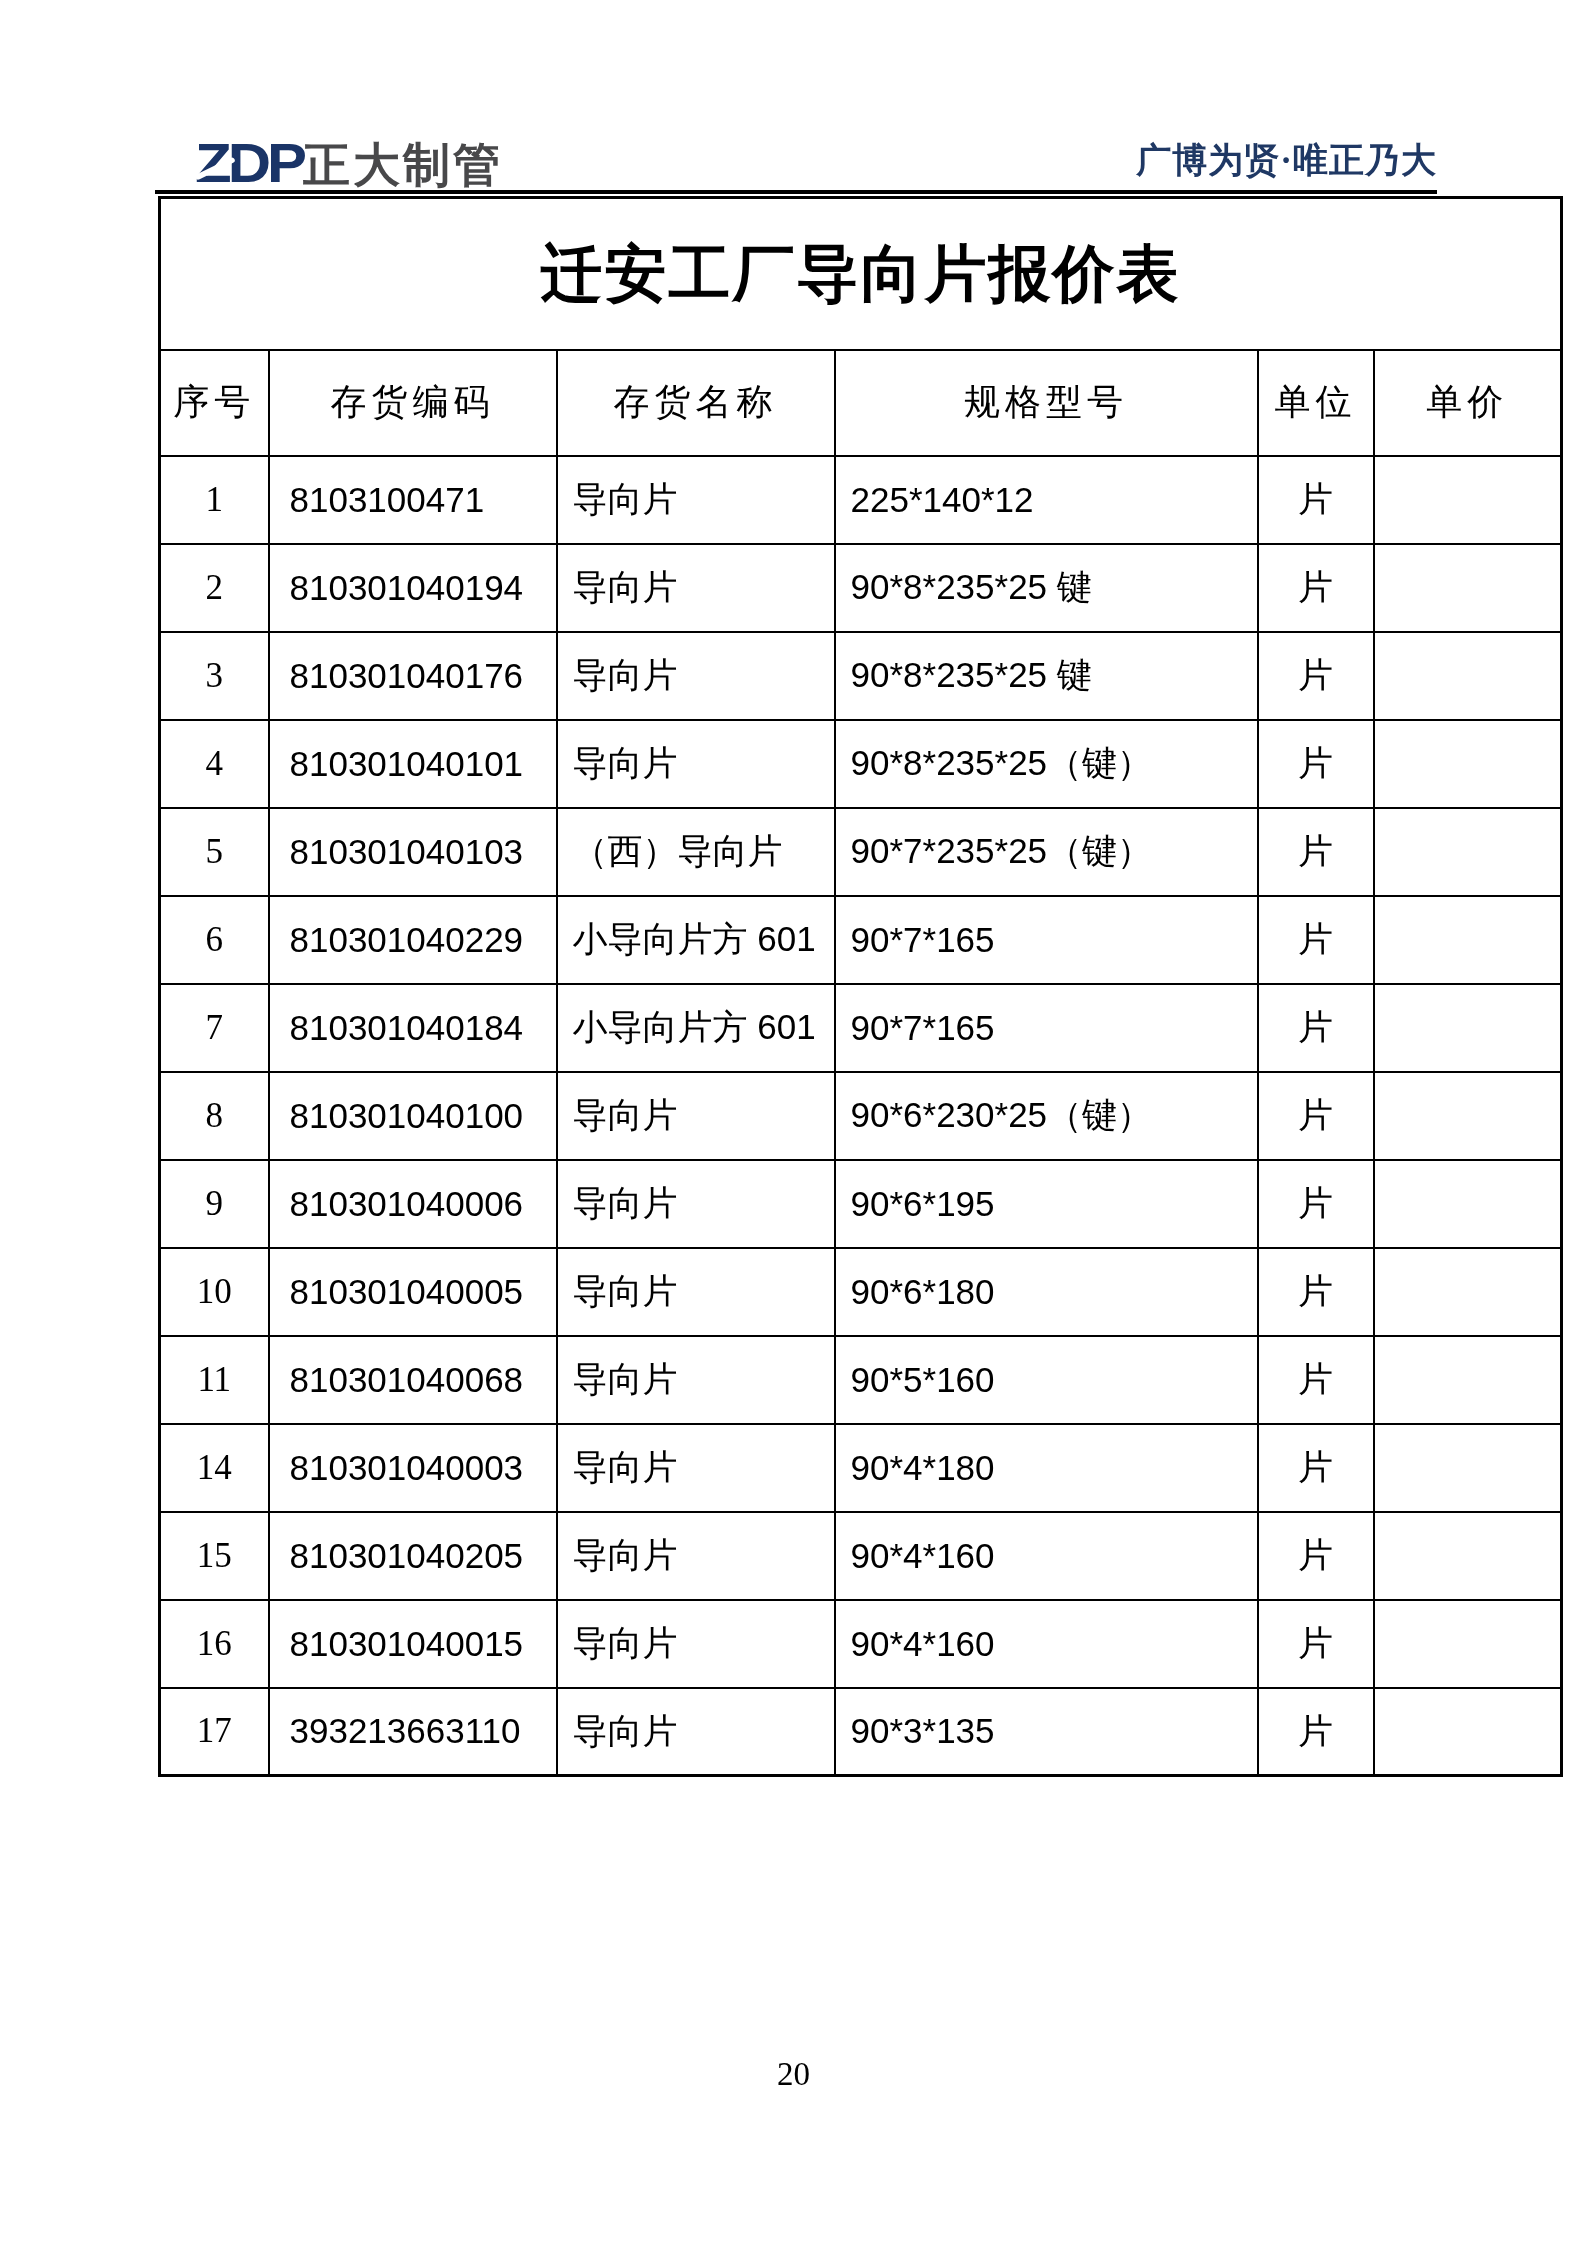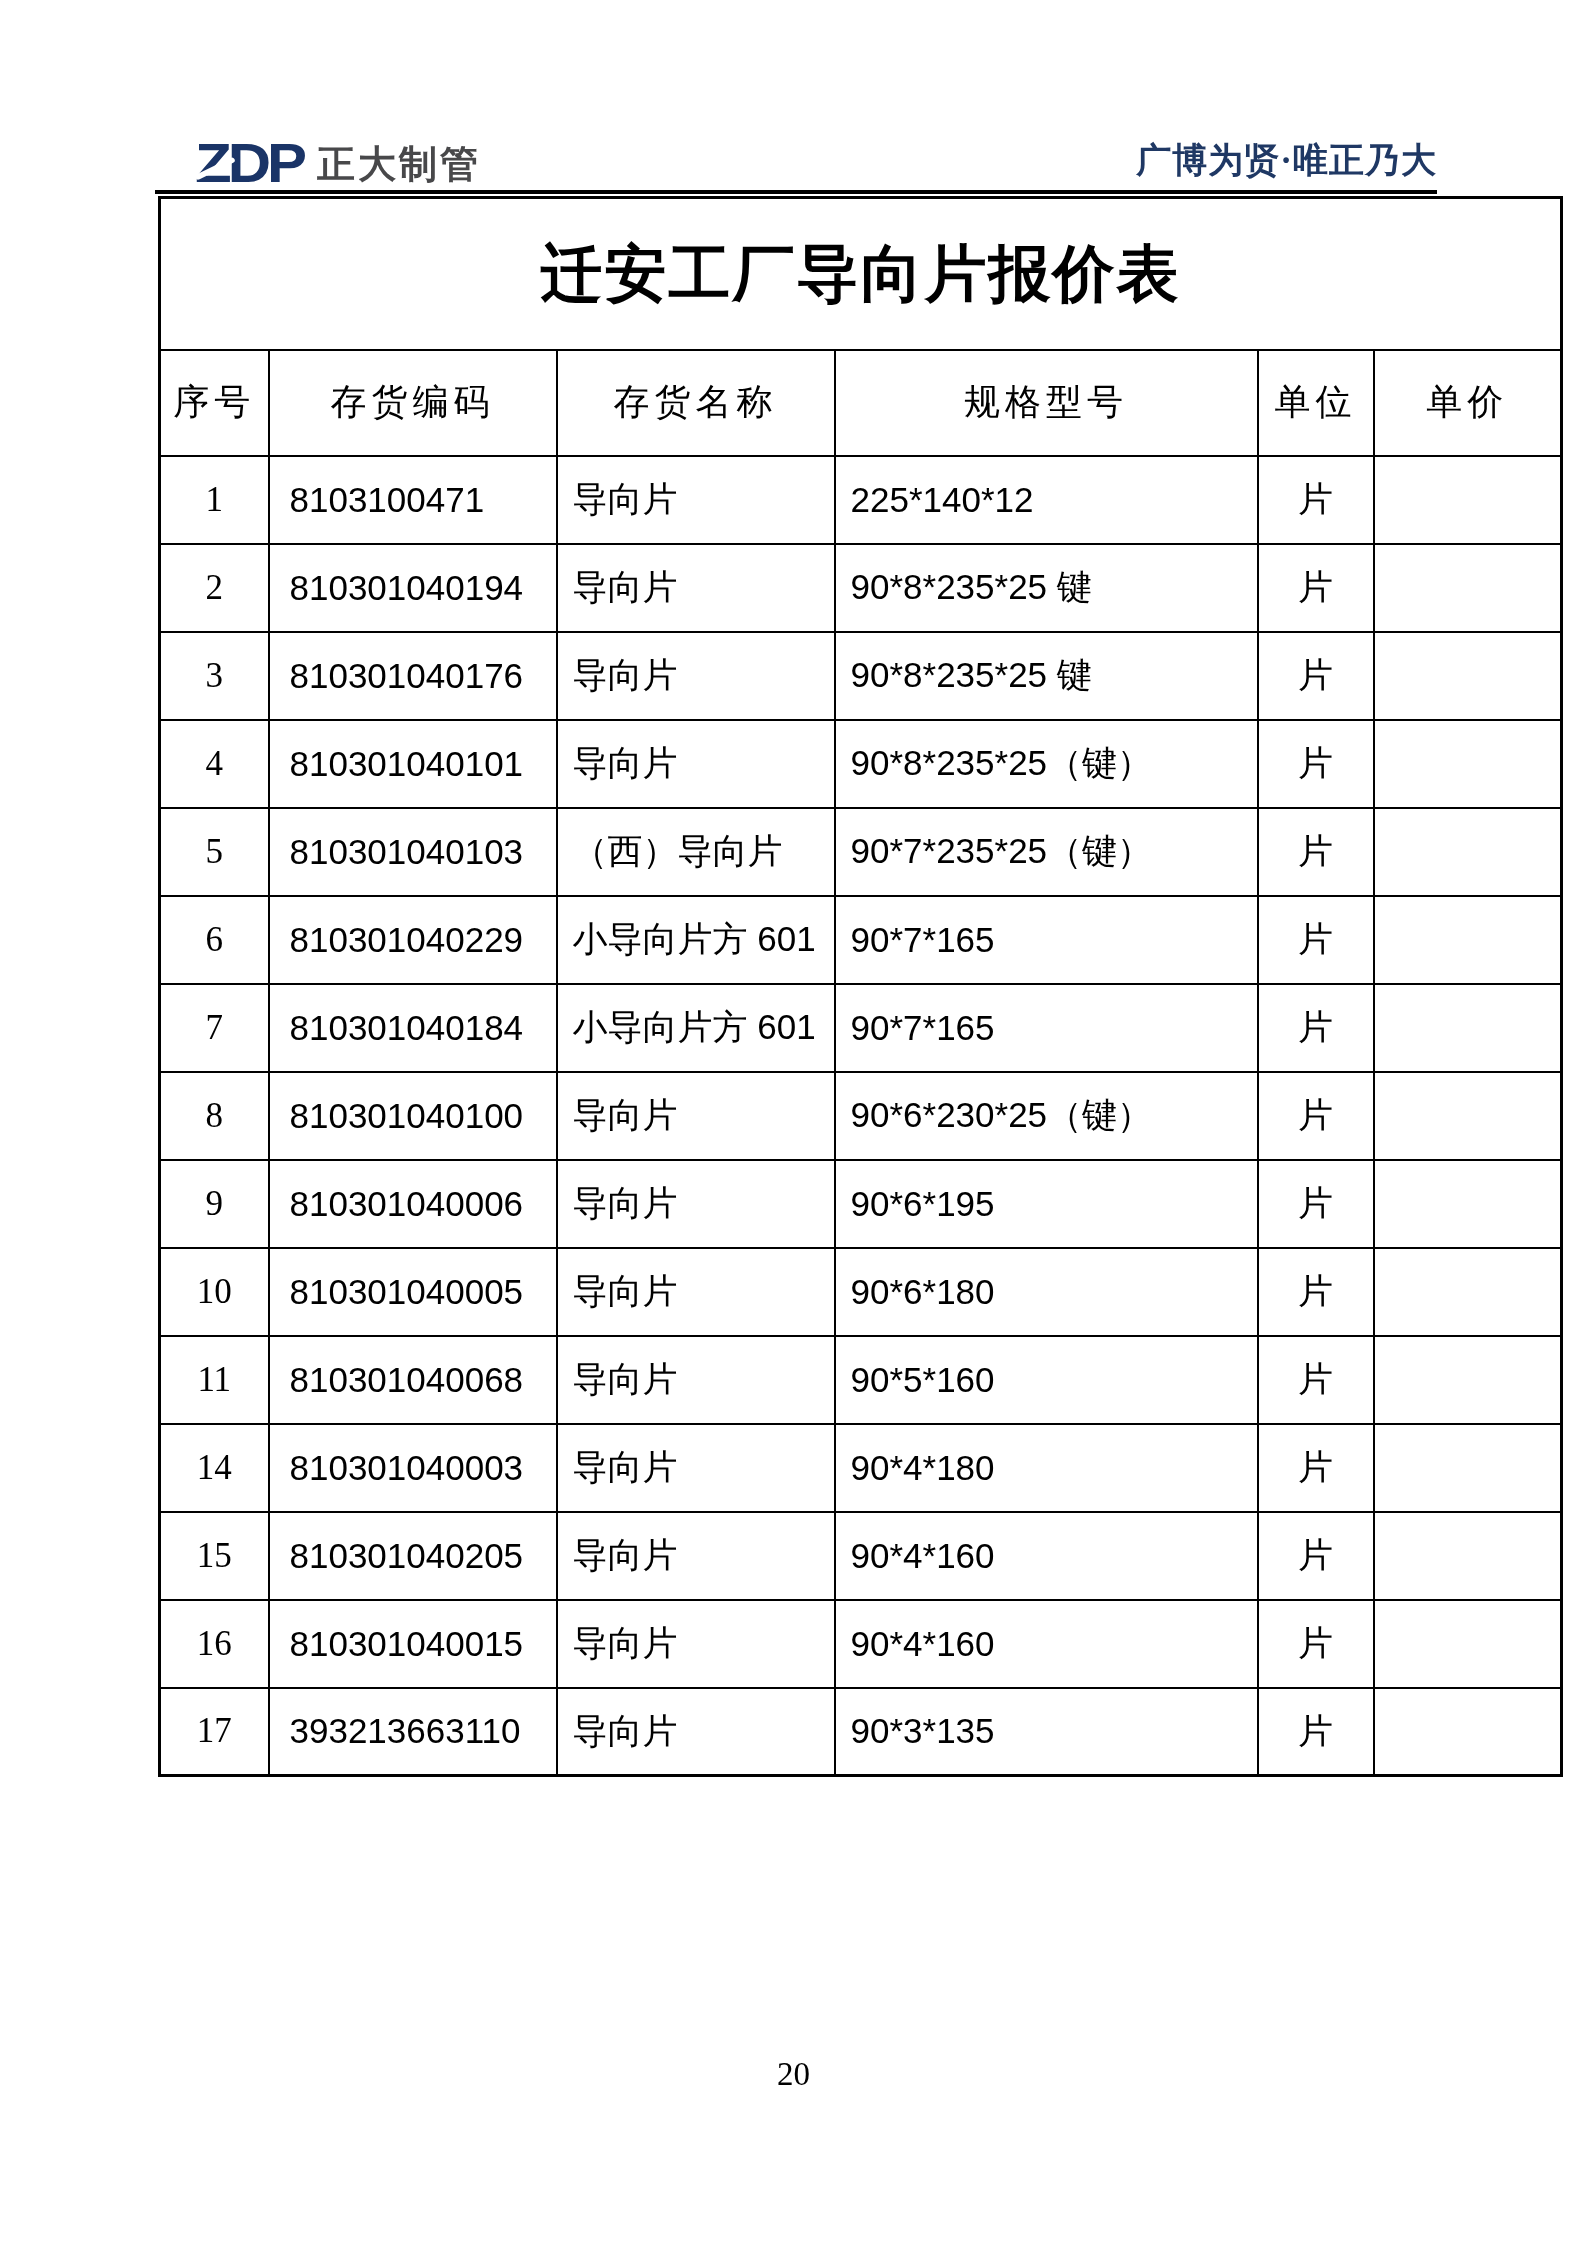--- a/index.html
+++ b/index.html
@@ -22,21 +22,21 @@
     top: 128px;
     width: 1282px;
     height: 62px;
   }
   .logo {
     position: absolute;
     left: 40px;
     bottom: 2px;
     display: flex;
     align-items: flex-end;
-    gap: 14px;
+    gap: 0;
     white-space: nowrap;
   }
   .logo-zdp {
     position: relative;
     font-family: "Liberation Sans", sans-serif;
     font-weight: 900;
     font-style: normal;
     font-size: 60px;
     line-height: 48px;
     letter-spacing: -4px;
@@ -48,21 +48,21 @@
     top: 26px;
     width: 44px;
     height: 6px;
     background: #ffffff;
     transform: rotate(-28deg);
     border-radius: 3px;
   }
   .logo-cn {
     font-family: "Liberation Sans", sans-serif;
     font-weight: 700;
-    font-size: 38px;
+    font-size: 47px;
     line-height: 47px;
     letter-spacing: 3px;
   }
   .slogan {
     position: absolute;
     right: 0;
     bottom: 6px;
     font-family: "Liberation Serif", serif;
     font-weight: 700;
     font-size: 35px;

